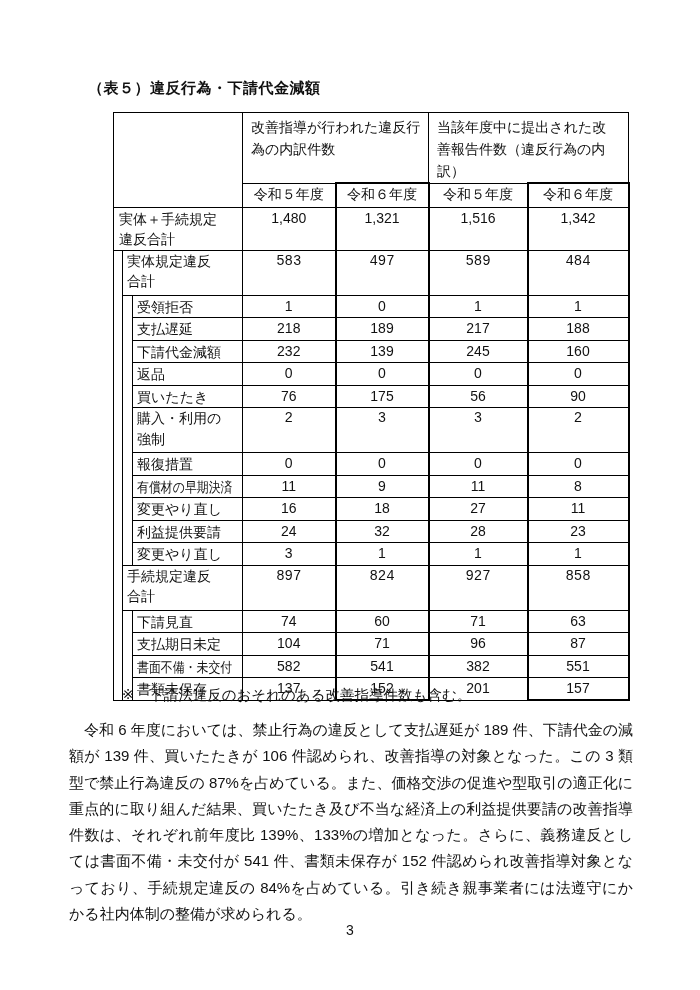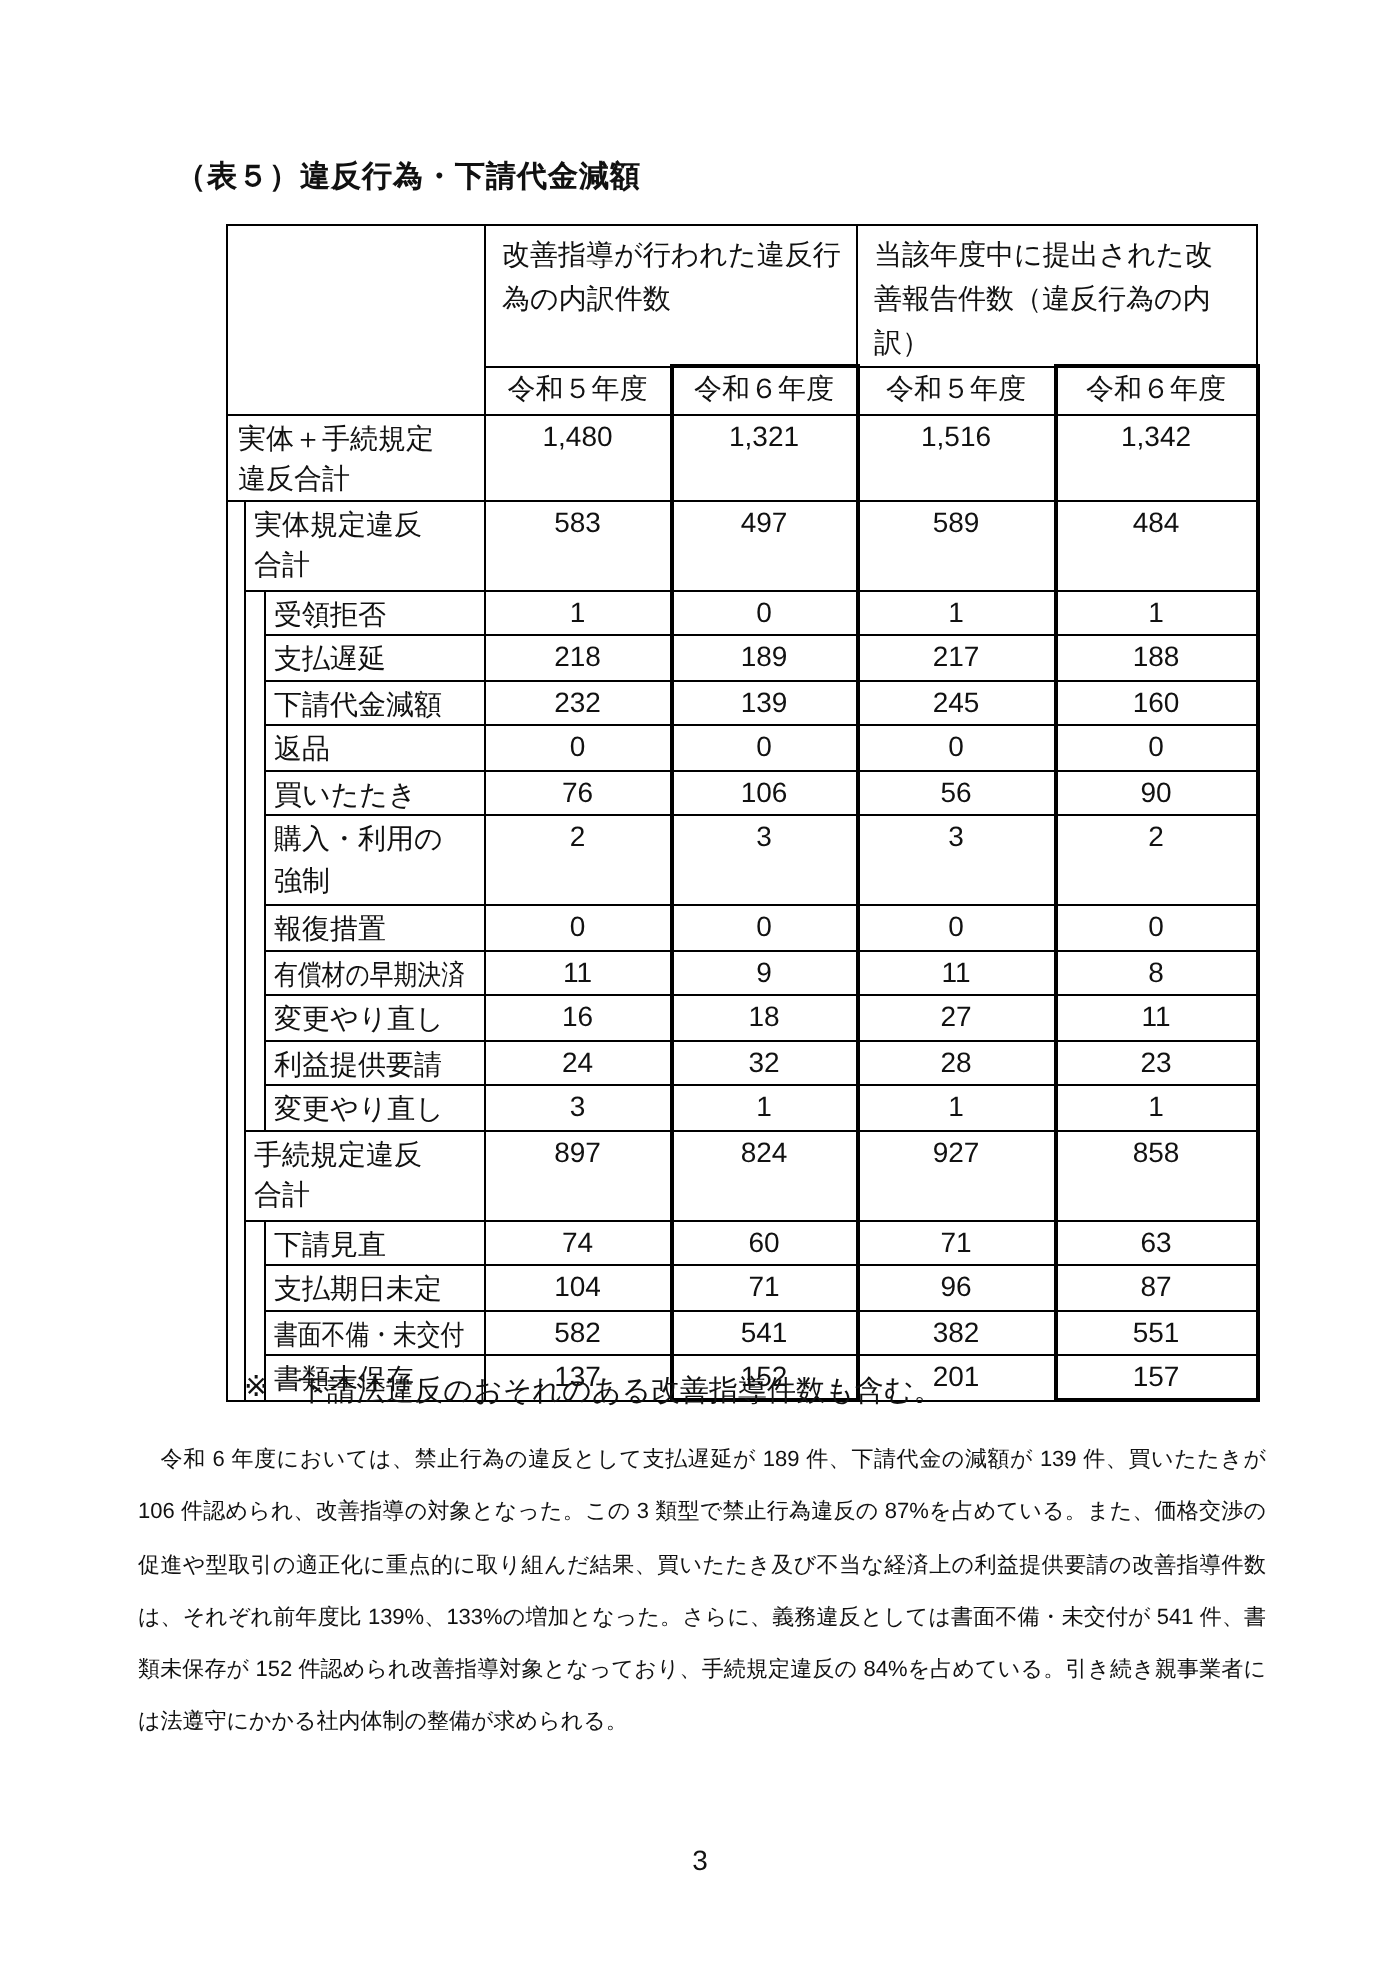--- a/index.html
+++ b/index.html
@@ -26,21 +26,21 @@
   .tbl td {
     border: 1px solid #000;
     font-size: 14px;
     vertical-align: top;
     padding: 0;
     overflow: hidden;
   }
   tr.hr1 { height: 64px; }
   tr.hr2 { height: 24px; }
   tr.r-l0 { height: 41px; }
-  tr.r-tall { height: 45px; }
+  tr.r-tall { height: 45px; font-family: Liberation Mono, monospace; }
   tr.r-s { height: 21.6px; }
   td.corner { }
   td.gh {
     text-align: left; padding: 3px 4px 0 8px;
     line-height: 22px; white-space: pre-line;
   }
   td.yh { text-align: center; vertical-align: middle; padding: 1px 0; }
   td.lbl { text-align: left; padding: 1px 2px 0 4px; line-height: 20.5px; white-space: pre-line; }
   td.lbl.lv0 { padding-left: 5px; margin-left: 16px; }
   td.num { text-align: center; padding-top: 2px; }
@@ -55,21 +55,21 @@
   td.emph { border-left-width: 2.5px; border-right-width: 2.5px; }
   td.emph-t { border-top-width: 2.5px; }
   td.emph-b { border-bottom-width: 2.5px; }
   .footnote {
     position: absolute; left: 122px; top: 686px;
     font-size: 14.5px; display: flex; white-space: nowrap;
   }
   .footnote .marker { margin-right: 15px; }
   .body-par {
     position: absolute; left: 69px; top: 717px; width: 564px;
-    font-size: 11px; line-height: 26.3px;
+    font-size: 15px; line-height: 26.3px;
     text-align: justify;
   }
   .page-num {
     position: absolute; left: 0; right: 0; top: 922px;
     text-align: center; font-size: 14px;
   }
 </style>
 </head>
 <body>
 
@@ -144,21 +144,21 @@
       <tr class="r-s">
         <td class="lbl lv2" colspan="1"><span>返品</span></td>
         <td class="num">0</td>
         <td class="num emph">0</td>
         <td class="num">0</td>
         <td class="num emph">0</td>
       </tr>
       <tr class="r-s">
         <td class="lbl lv2" colspan="1"><span>買いたたき</span></td>
         <td class="num">76</td>
-        <td class="num emph">106</td>
+        <td class="num emph">175</td>
         <td class="num">56</td>
         <td class="num emph">90</td>
       </tr>
       <tr class="r-tall">
         <td class="lbl lv2" colspan="1"><span>購入・利用の
 強制</span></td>
         <td class="num">2</td>
         <td class="num emph">3</td>
         <td class="num">3</td>
         <td class="num emph">2</td>

